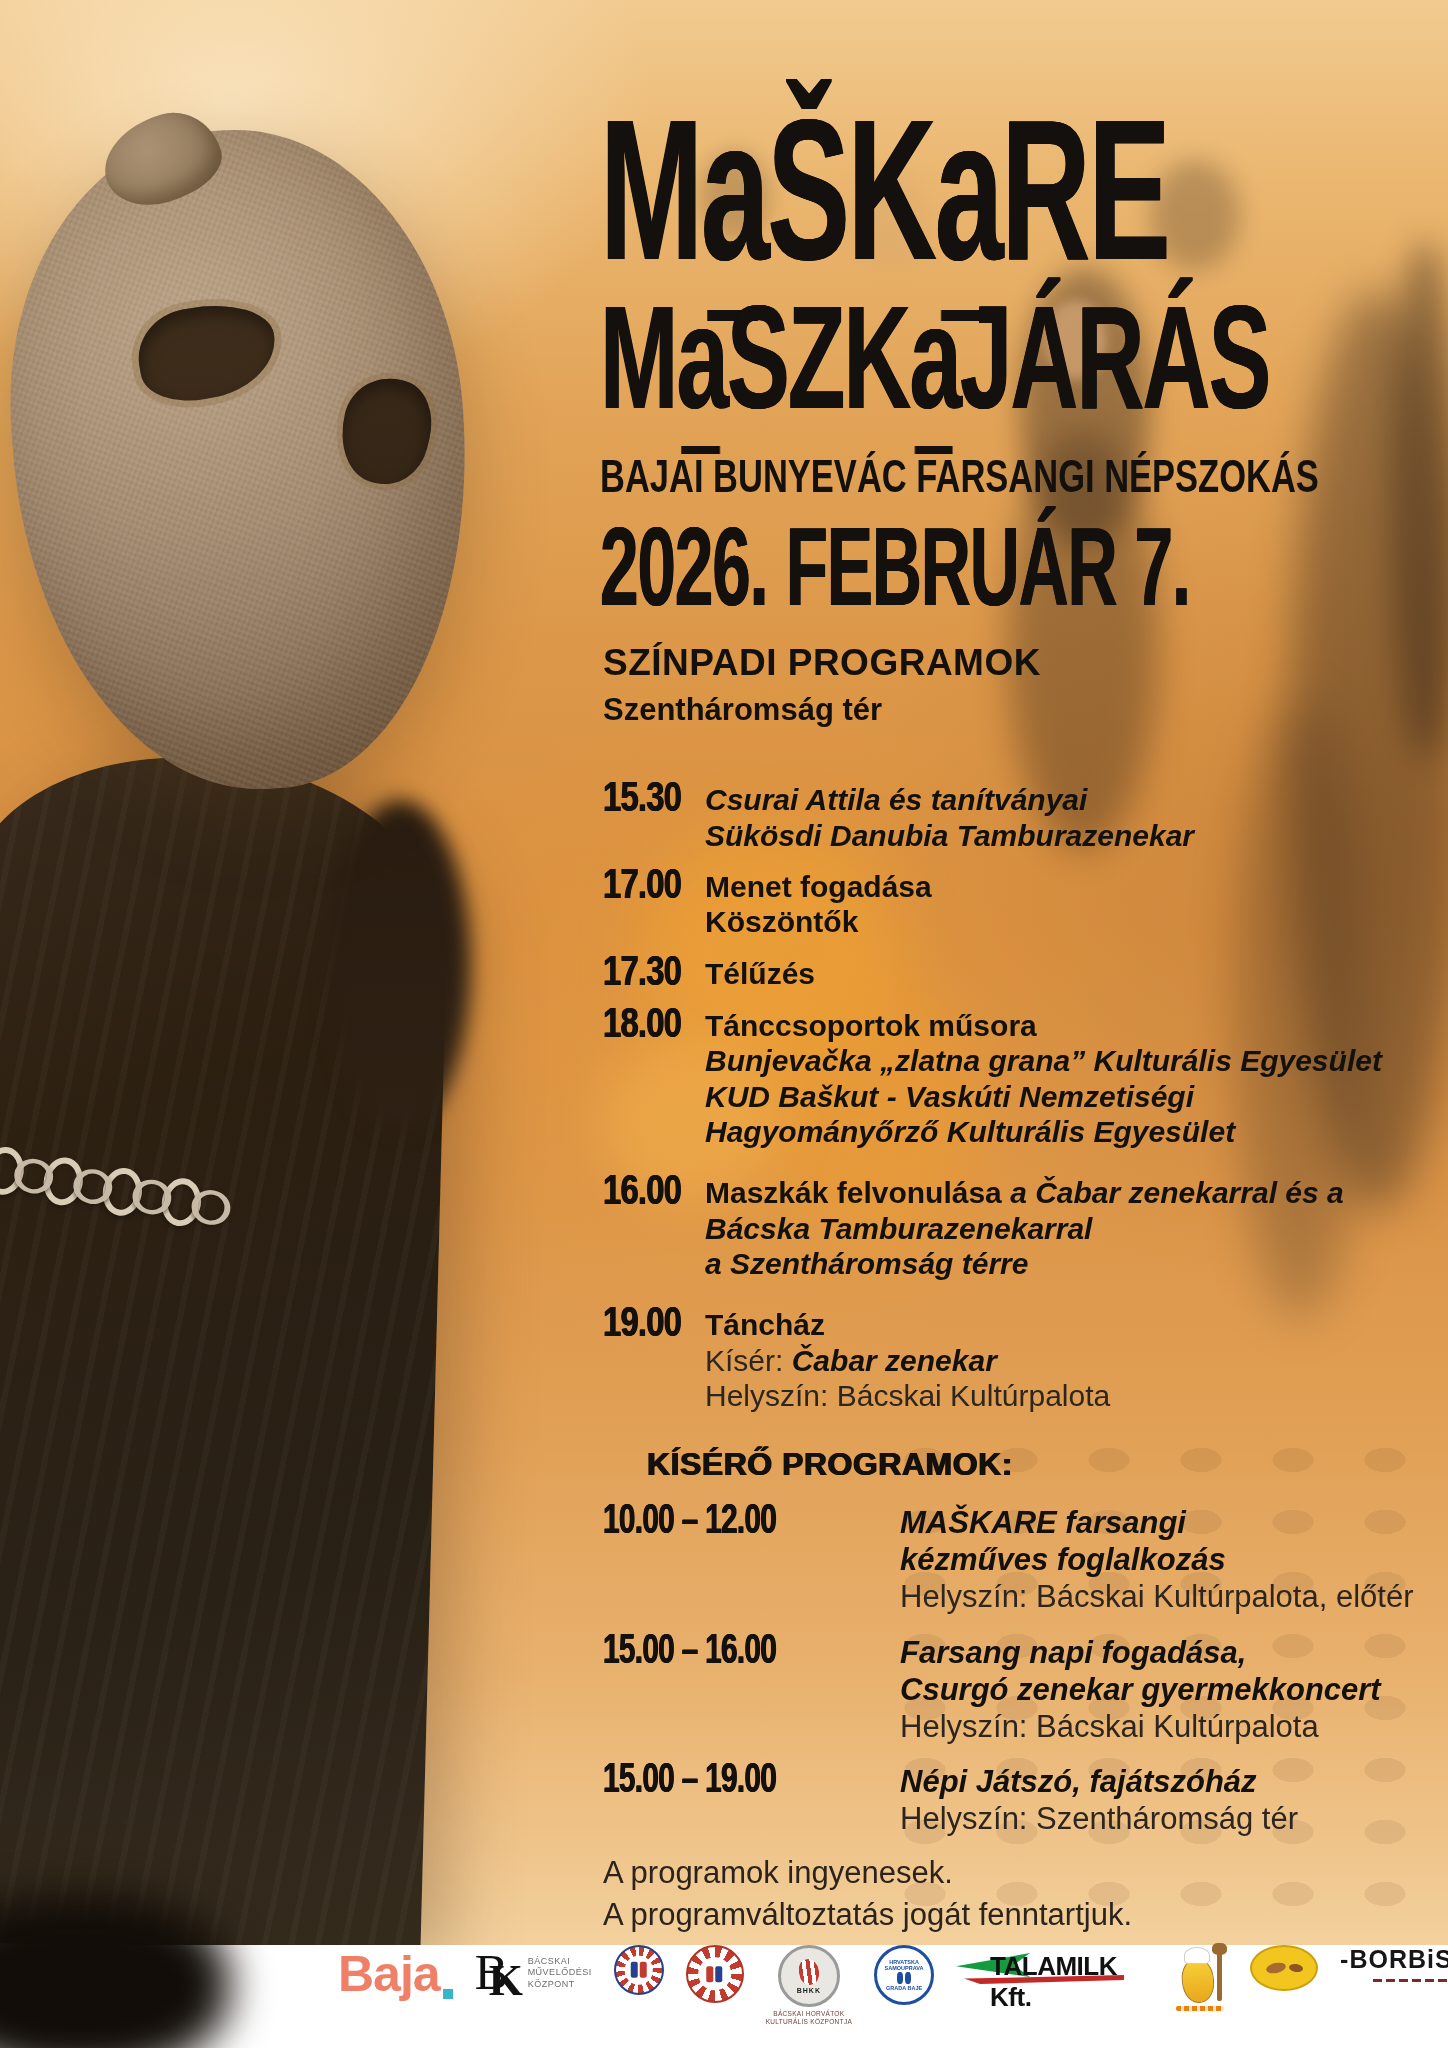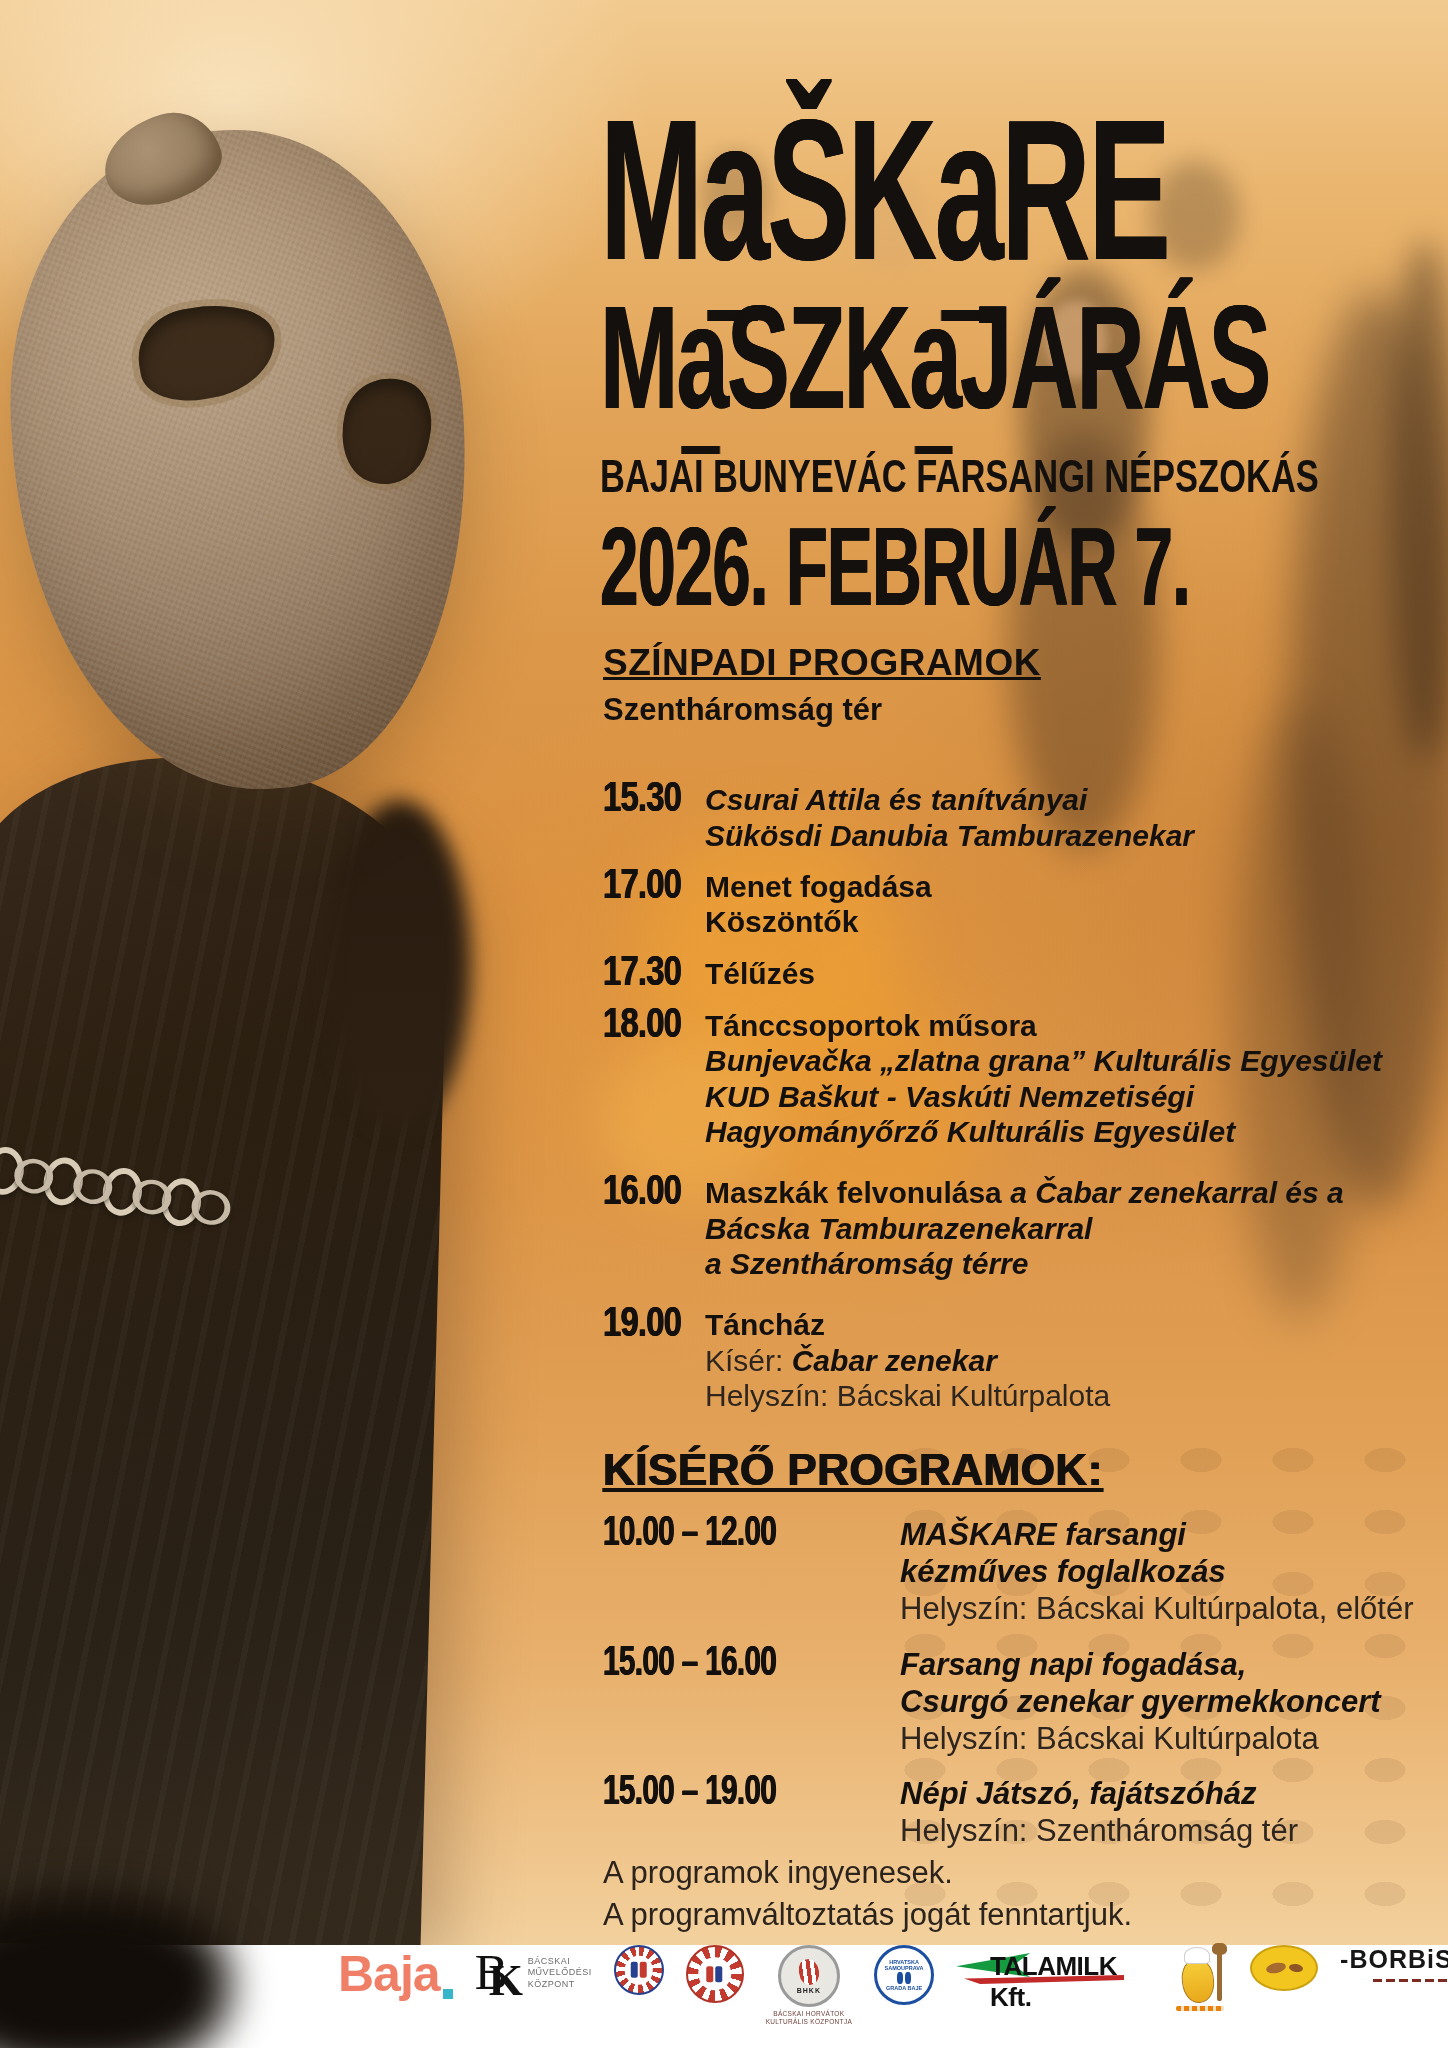--- a/index.html
+++ b/index.html
@@ -64,22 +64,22 @@
   .t2 { font-size:146px; font-weight:900; line-height:.8; letter-spacing:-3px;
         transform:scaleX(.645); transform-origin:left top; margin-top:30px; }
   .ua { position:relative; }
   .ua::after { content:""; position:absolute; left:10%; right:14%; bottom:-0.10em; height:.055em; background:currentColor; }
   .subtitle { font-size:46px; font-weight:800; transform:scaleX(.75); transform-origin:left top; margin-top:32px; }
   .date { font-size:112px; font-weight:900; line-height:.85; letter-spacing:-2px;
         transform:scaleX(.62); transform-origin:left top; margin-top:16px; }
 
   .stage { position:absolute; left:603px; top:644px; width:800px; z-index:4; }
   .side  { position:absolute; left:603px; top:1448px; width:820px; z-index:4; }
-  .sec-heading { font-size:37px; font-weight:800; letter-spacing:.5px; line-height:1;text-decoration:underline; }
-  .side .sec-heading { font-size:44px; }
+  .sec-heading { font-size:37px; font-weight:800; letter-spacing:.5px; line-height:1; }
+  .side .sec-heading { font-size:32px;margin-left:44px; }
   .sec-sub { font-size:31px; font-weight:600; margin-top:10px; line-height:1.2; }
   .rows { margin-top:46px; }
   .side .rows { margin-top:16px; }
   .prow { display:flex; margin-bottom:8px; }
   .side .prow { margin-bottom:10px; }
   .gap-lg { margin-top:18px; }
   .ptime { flex:none; width:102px; font-size:42px; font-weight:900; line-height:1; padding-top:2px;
     letter-spacing:-1px; transform:scaleX(.78); transform-origin:left top; white-space:nowrap;
     text-shadow:.6px 0 currentColor, -.6px 0 currentColor; }
   .side .ptime { width:297px; transform:scaleX(.71); }

